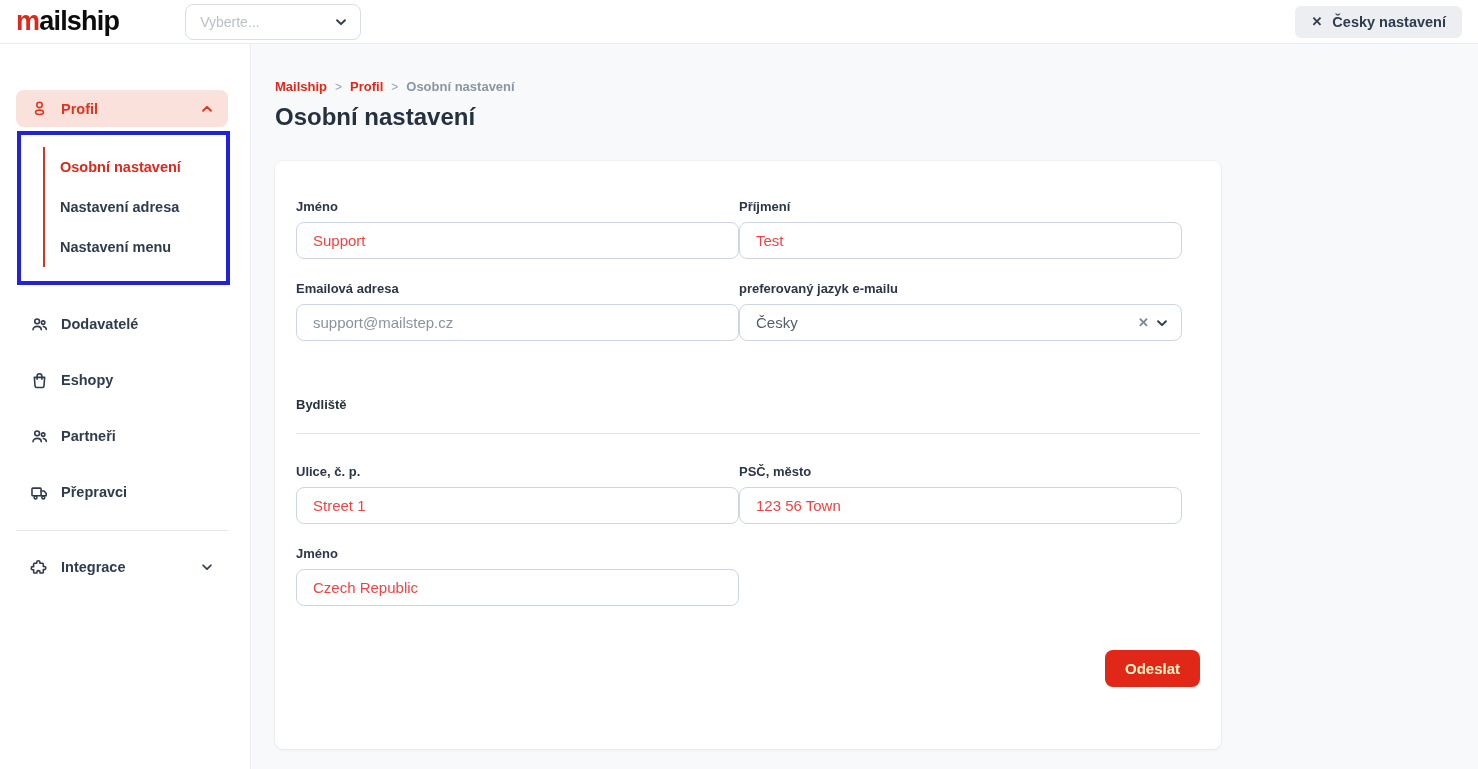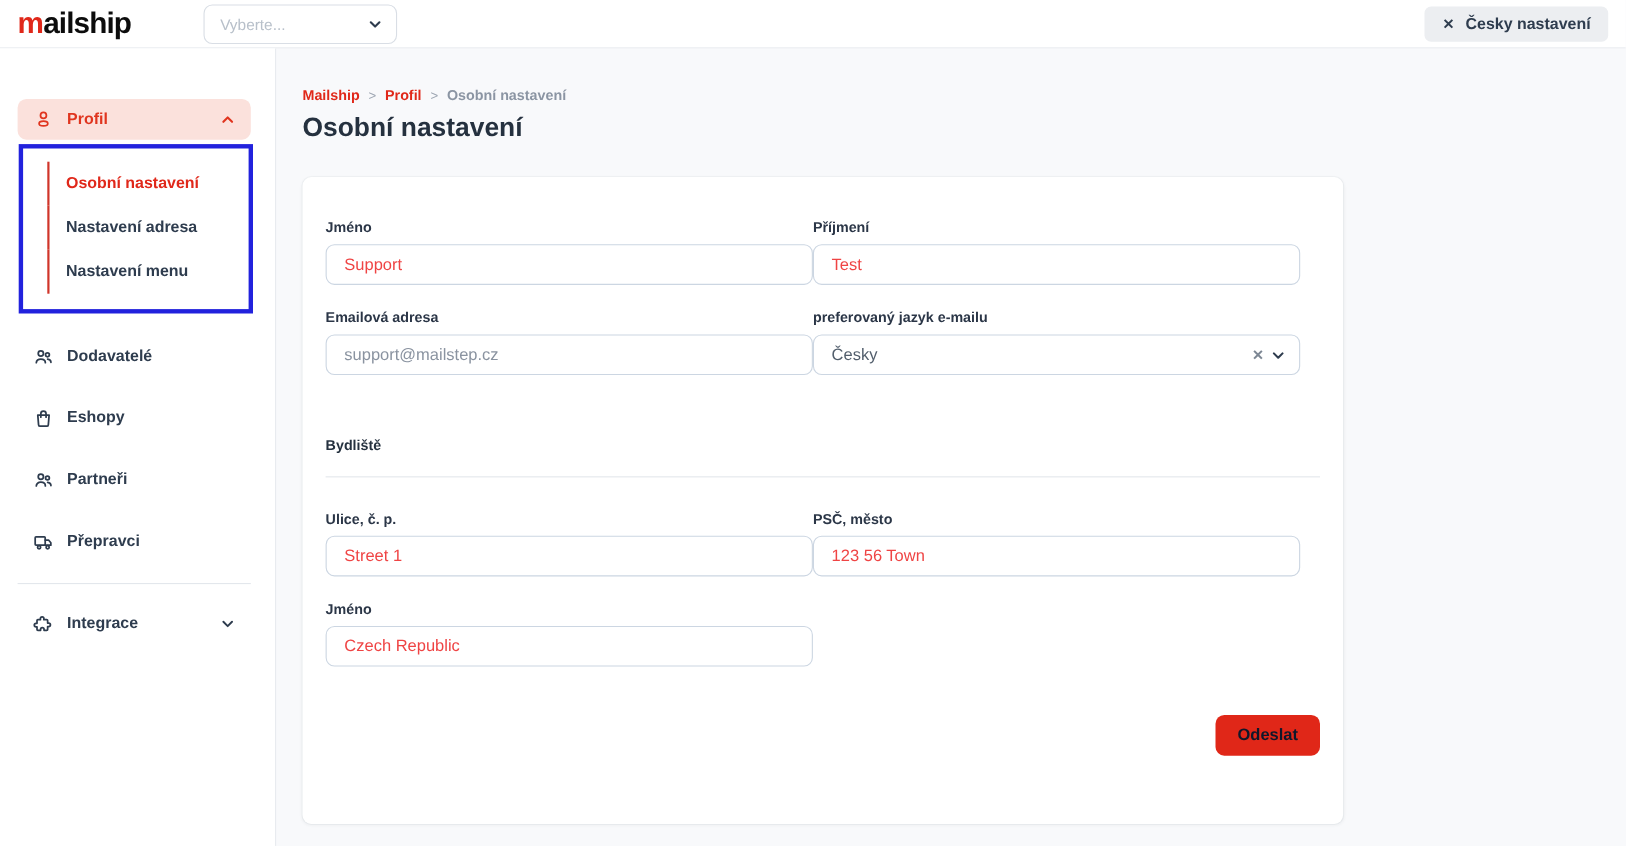--- a/index.html
+++ b/index.html
@@ -67,21 +67,21 @@
   .sel { width:100%; height:37px; border:1px solid #ccd6e2; border-radius:8px;
     padding:0 12px 0 16px; display:flex; align-items:center; background:#fff; cursor:pointer; }
   .sel .val { flex:1; font-size:15px; color:#525e6c; }
   .sel .clear { color:#7d8794; font-size:13px; font-weight:700; cursor:pointer; padding:0 6px; }
   .sel .chev { color:#2e3c4e; }
 
   .section-head { margin-top:56px; font-size:13px; font-weight:700; color:#25313f; }
   .section-divider { height:1px; background:#e3e7ec; margin:21px 0 30px 0; }
 
   .submit-row { display:flex; justify-content:flex-end; margin-top:44px; }
-  .submit-btn { background:#e02718; color:#0f172a; border:none; border-radius:8px;
+  .submit-btn { background:#e02718; color:#fef9c3; border:none; border-radius:8px;
     height:37px; padding:0 20px; font-size:15px; font-weight:700; font-family:inherit;
     cursor:pointer; }
 
   svg { display:block; }
 </style>
 </head>
 <body>
 
 <div class="header">
   <div class="logo"><span class="m">m</span><span>ailship</span></div>

